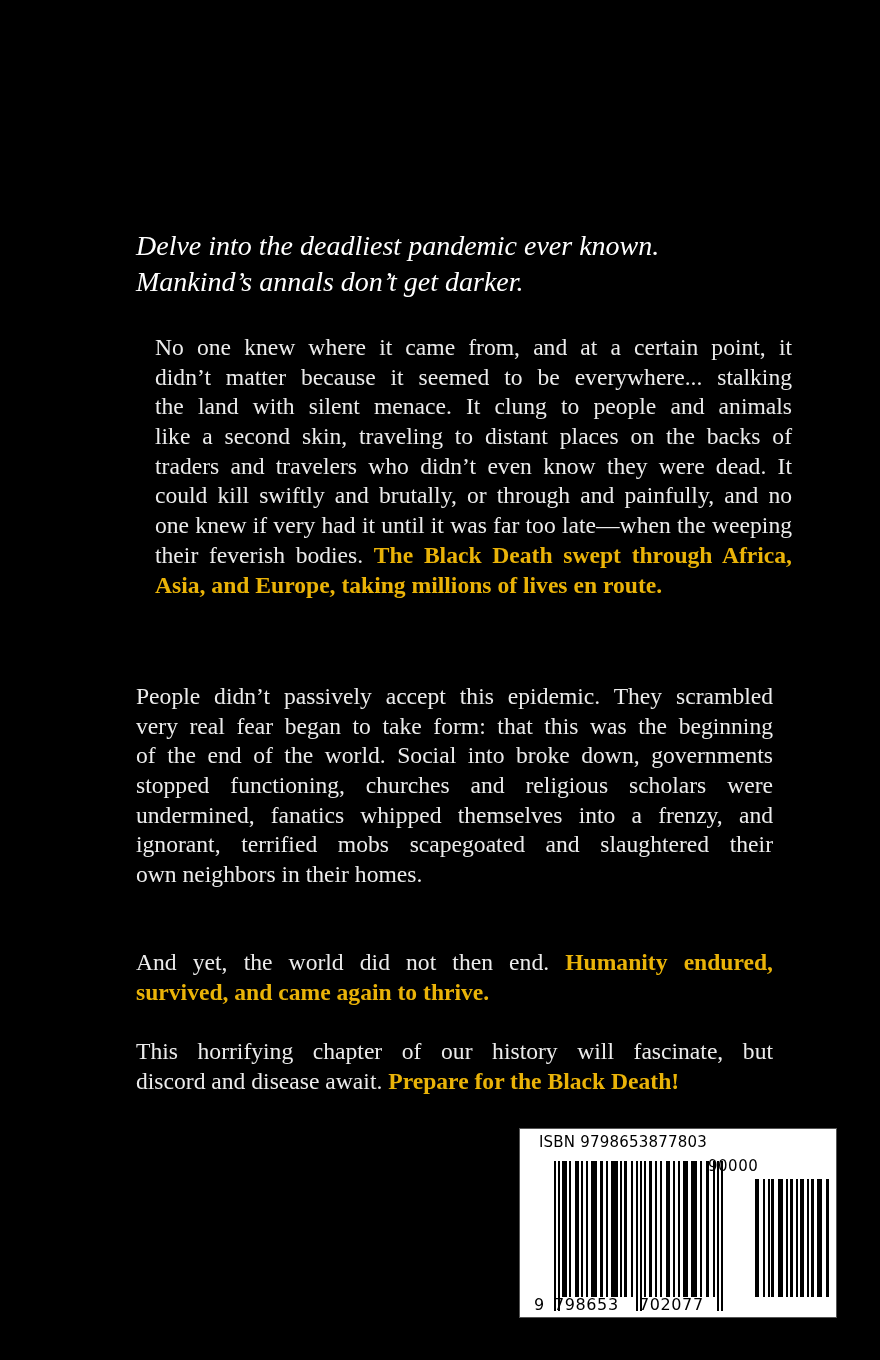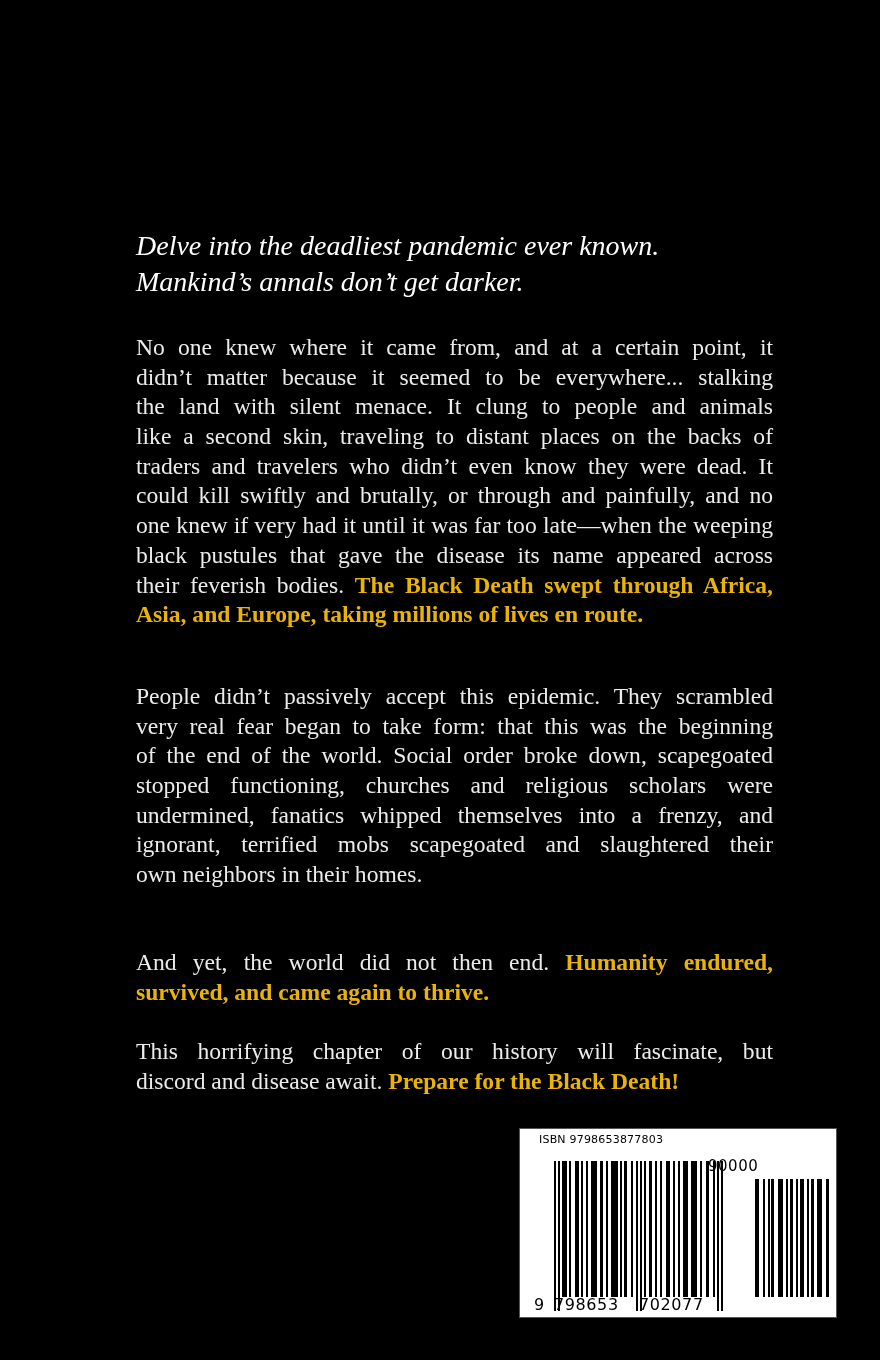--- a/index.html
+++ b/index.html
@@ -12,32 +12,32 @@
     font-style: italic; font-size: 28px; line-height: 36px; color: #ffffff;
   }
   .tagline div { white-space: nowrap; }
   .para {
     position: absolute; left: 136px; width: 637px;
     font-size: 23.6px; line-height: 29.7px; color: #ececec;
   }
   .line { display: block; white-space: nowrap; text-align: justify; text-align-last: justify; height: 29.7px; }
   .line.last { text-align-last: left; }
   b, .b { font-weight: bold; color: #eab308; }
-  #p1 { top: 333px; }
+  #p1 { top: 333px; margin-left: 19px; }
   #p2 { top: 682px; }
   #p3 { top: 948px; }
   #p4 { top: 1037px; }
 
   .barcode-box {
     position: absolute; left: 519px; top: 1128px; width: 318px; height: 190px;
     background: #ffffff; border: 1px solid #555; box-sizing: border-box;
   }
   .isbn-label {
     position: absolute; left: 19px; top: 4px;
-    font-family: "DejaVu Sans", sans-serif; font-size: 11px; color: #000; letter-spacing: 0.2px; text-align: center;
+    font-family: "DejaVu Sans", sans-serif; font-size: 15px; color: #000; letter-spacing: 0.2px; text-align: center;
   }
   .addon-label {
     position: absolute; left: 188px; top: 28px;
     font-family: "DejaVu Sans", sans-serif; font-size: 15px; color: #000; letter-spacing: 0.5px;
   }
   .human-digits {
     position: absolute; left: 10px; top: 166px; width: 190px;
     font-family: "DejaVu Sans", sans-serif; font-size: 16px; color: #000; letter-spacing: 0.6px;
   }
   .human-digits span { position: absolute; top: 0; }
@@ -52,28 +52,27 @@
 </div>
 
 <div class="para" id="p1">
     <span class="line"><span>No one knew where it came from, and at a certain point, it</span></span>
     <span class="line"><span>didn’t matter because it seemed to be everywhere... stalking</span></span>
     <span class="line"><span>the land with silent menace. It clung to people and animals</span></span>
     <span class="line"><span>like a second skin, traveling to distant places on the backs of</span></span>
     <span class="line"><span>traders and travelers who didn’t even know they were dead. It</span></span>
     <span class="line"><span>could kill swiftly and brutally, or through and painfully, and no</span></span>
     <span class="line"><span>one knew if very had it until it was far too late—when the weeping</span></span>
-    <span class="line"><span>black pustules that gave the disease its name appeared across</span></span>
     <span class="line"><span>their feverish bodies. </span><span class="b">The Black Death swept through Africa,</span></span>
     <span class="line last"><span class="b">Asia, and Europe, taking millions of lives en route.</span></span>
   </div>
 <div class="para" id="p2">
     <span class="line"><span>People didn’t passively accept this epidemic. They scrambled</span></span>
     <span class="line"><span>very real fear began to take form: that this was the beginning</span></span>
-    <span class="line"><span>of the end of the world. Social order broke down, scapegoated</span></span>
+    <span class="line"><span>of the end of the world. Social into broke down, governments</span></span>
     <span class="line"><span>stopped functioning, churches and religious scholars were</span></span>
     <span class="line"><span>undermined, fanatics whipped themselves into a frenzy, and</span></span>
     <span class="line"><span>ignorant, terrified mobs scapegoated and slaughtered their</span></span>
     <span class="line last"><span>own neighbors in their homes.</span></span>
   </div>
 <div class="para" id="p3">
     <span class="line"><span>And yet, the world did not then end. </span><span class="b">Humanity endured,</span></span>
     <span class="line last"><span class="b">survived, and came again to thrive.</span></span>
   </div>
 <div class="para" id="p4">

